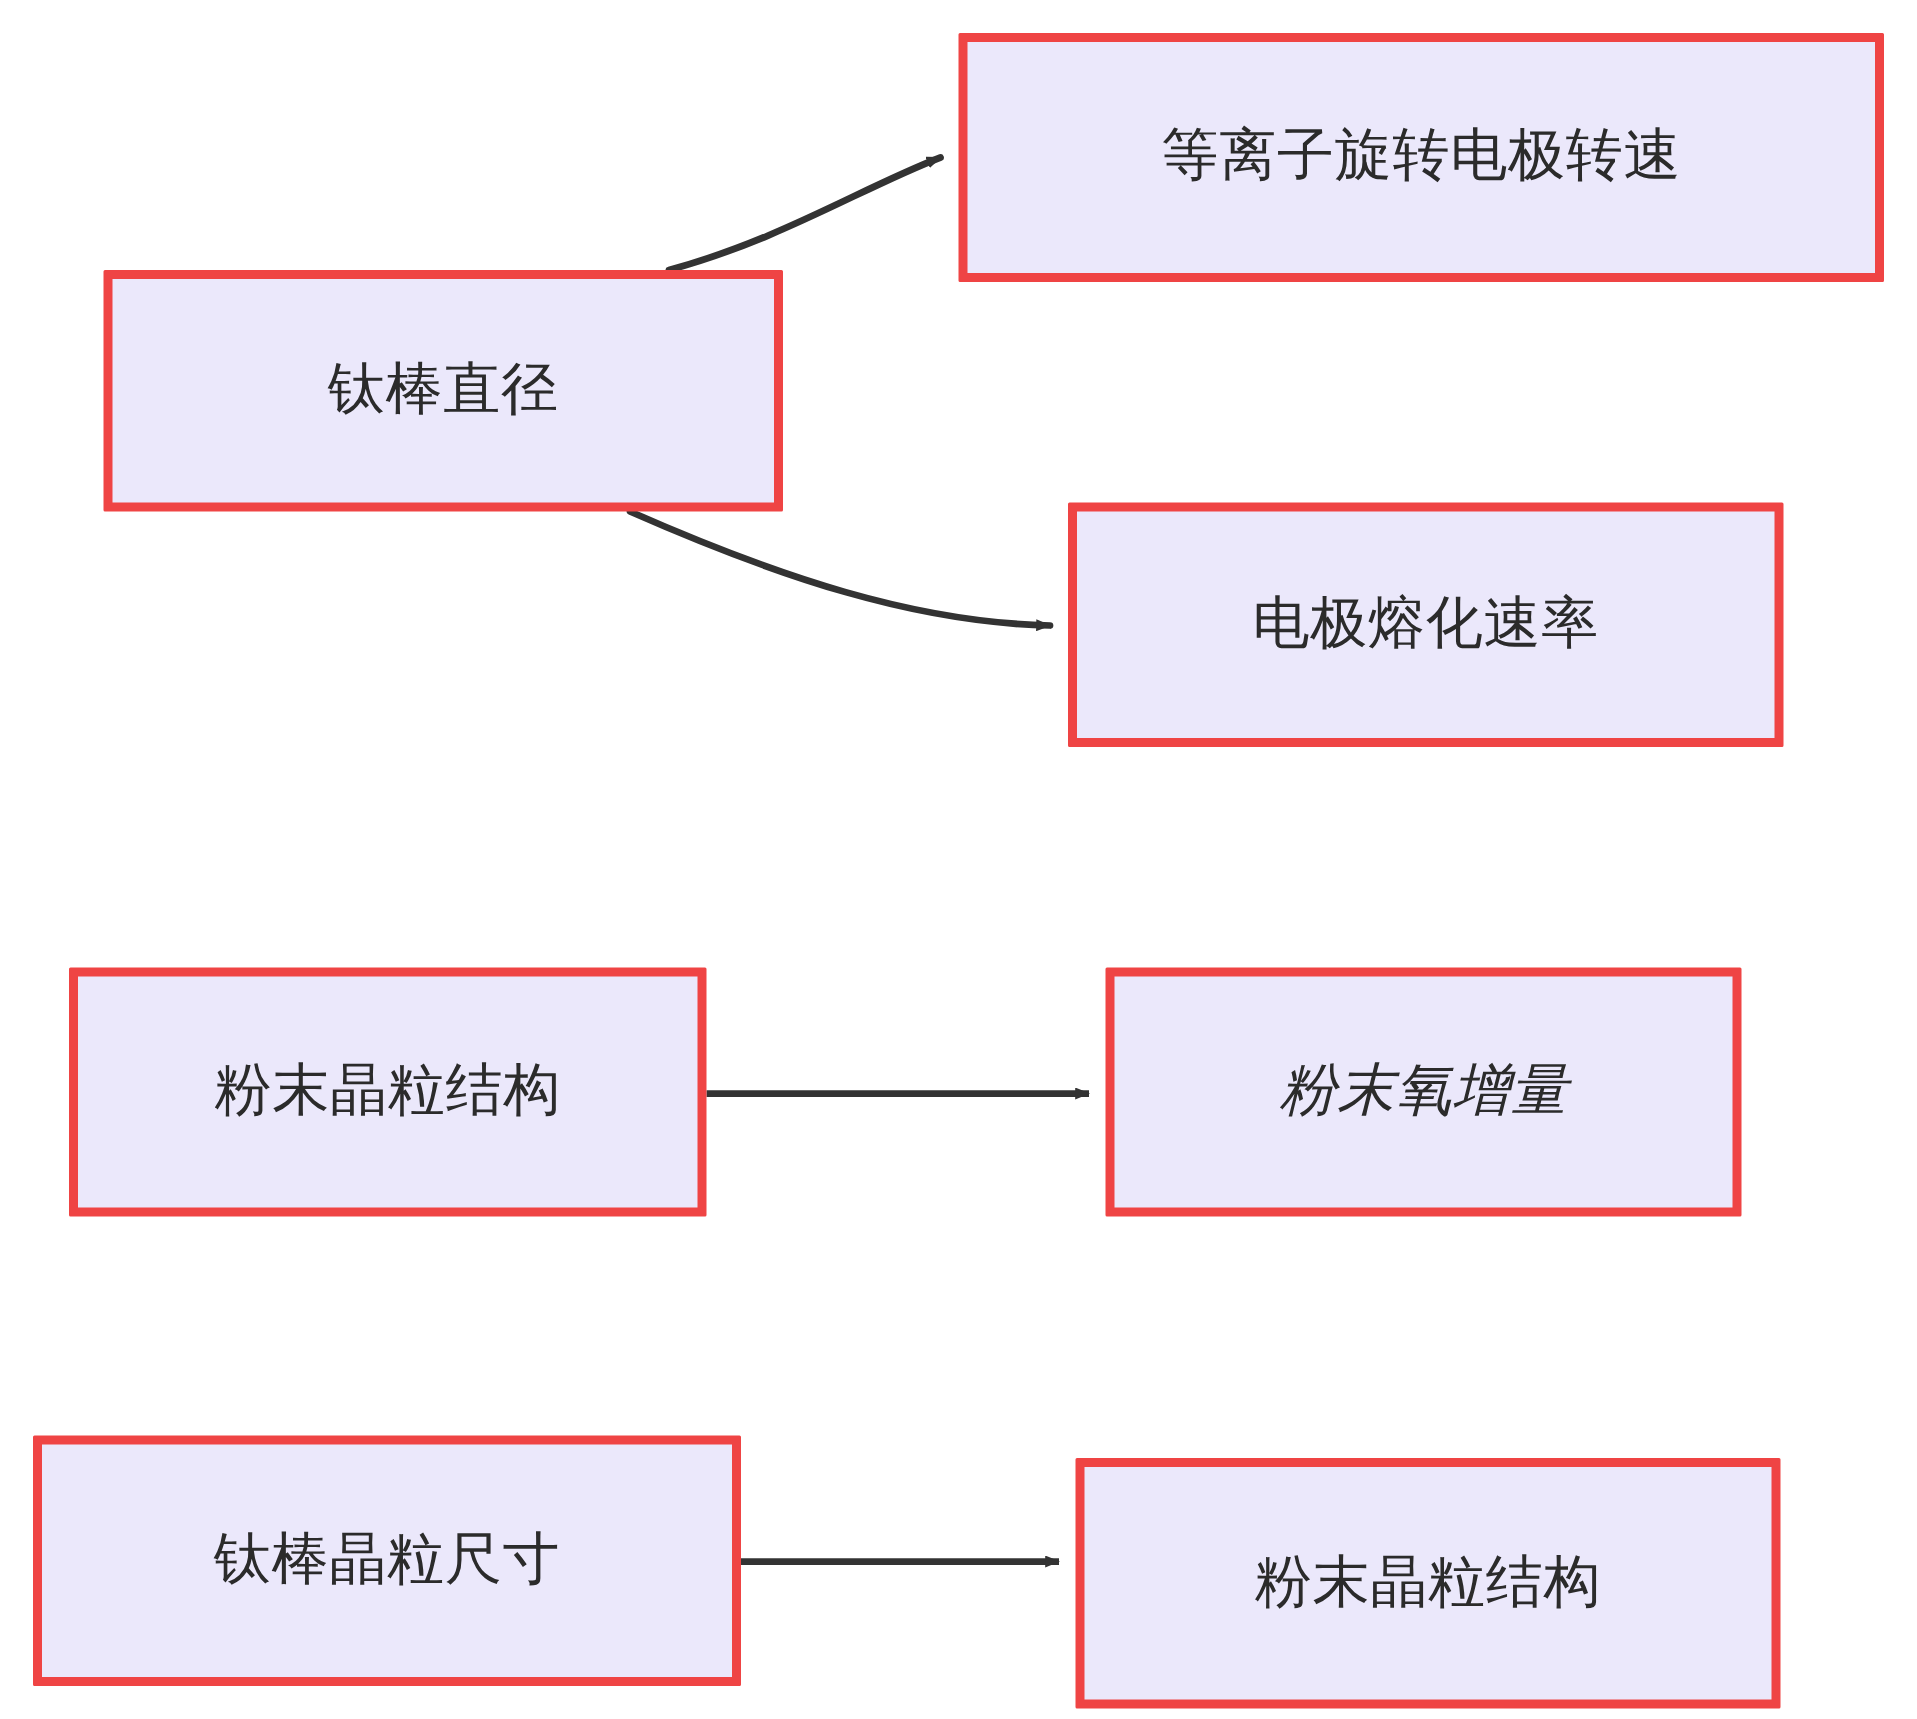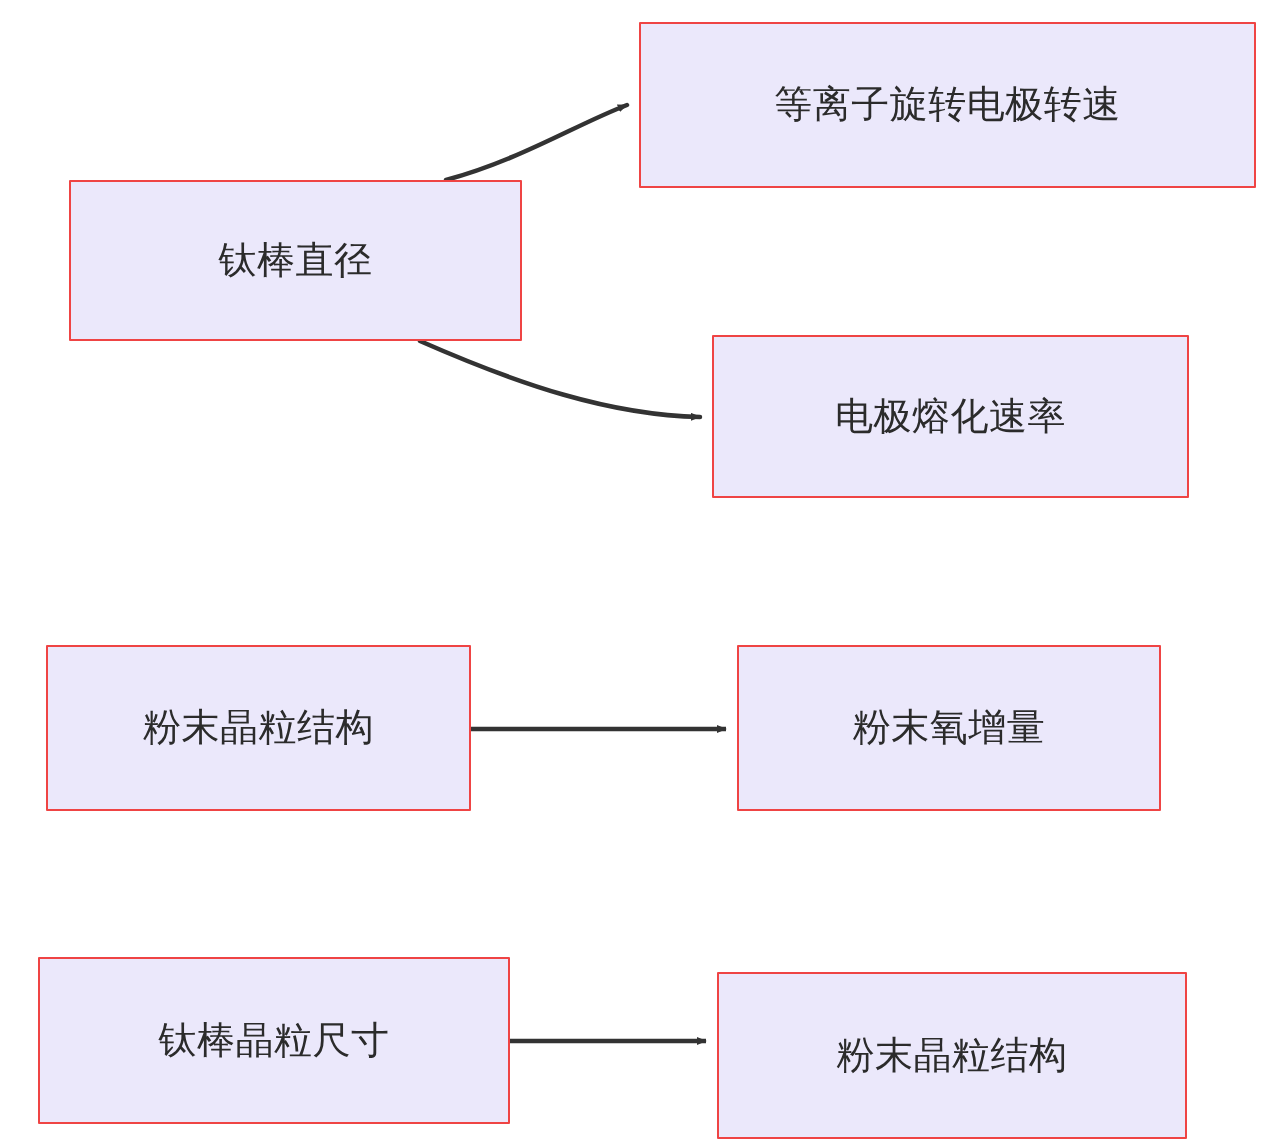--- a/index.html
+++ b/index.html
@@ -23,43 +23,43 @@
     left: 0;
     top: 0;
     width: 1278px;
     height: 1146px;
     pointer-events: none;
   }
   .node {
     position: absolute;
     box-sizing: border-box;
     background: #ebe8fb;
-    border: 2px solid #ef4444;
+    border: 6px solid #ef4444;
     border-radius: 1px;
     display: flex;
     align-items: center;
     justify-content: center;
     z-index: 2;
   }
   .node-label {
     color: #2b2b2b;
     font-size: 38px;
     line-height: 1.15;
     letter-spacing: 0.5px;
     white-space: nowrap;
     font-weight: 400;
     text-align: center;
   }
   
   #node-rod-diameter      { left: 69px;  top: 180px; width: 453px; height: 161px; }
   #node-electrode-speed   { left: 639px; top: 22px;  width: 617px; height: 166px; }
   #node-melting-rate      { left: 712px; top: 335px; width: 477px; height: 163px; }
   #node-rod-oxygen        { left: 46px;  top: 645px; width: 425px; height: 166px; }
-  #node-powder-oxygen     { left: 737px; top: 645px; width: 424px; height: 166px; }
-  #node-rod-grain-size    { left: 22px;  top: 957px; width: 472px; height: 167px; margin-left: 16px; }
+  #node-powder-oxygen     { left: 737px; top: 645px; width: 424px; height: 166px; font-style: italic; }
+  #node-rod-grain-size    { left: 22px;  top: 957px; width: 472px; height: 167px; }
   #node-powder-grain-str  { left: 717px; top: 957px; width: 470px; height: 167px; margin-top: 15px; }
 </style>
 </head>
 <body>
 
 <div id="canvas">
 
   <svg id="edge-layer" viewBox="0 0 1278 1146" width="1278" height="1146" xmlns="http://www.w3.org/2000/svg">
     <defs>
       <marker id="arrowhead" markerWidth="10" markerHeight="8" refX="9.2" refY="4" orient="auto" markerUnits="userSpaceOnUse">

